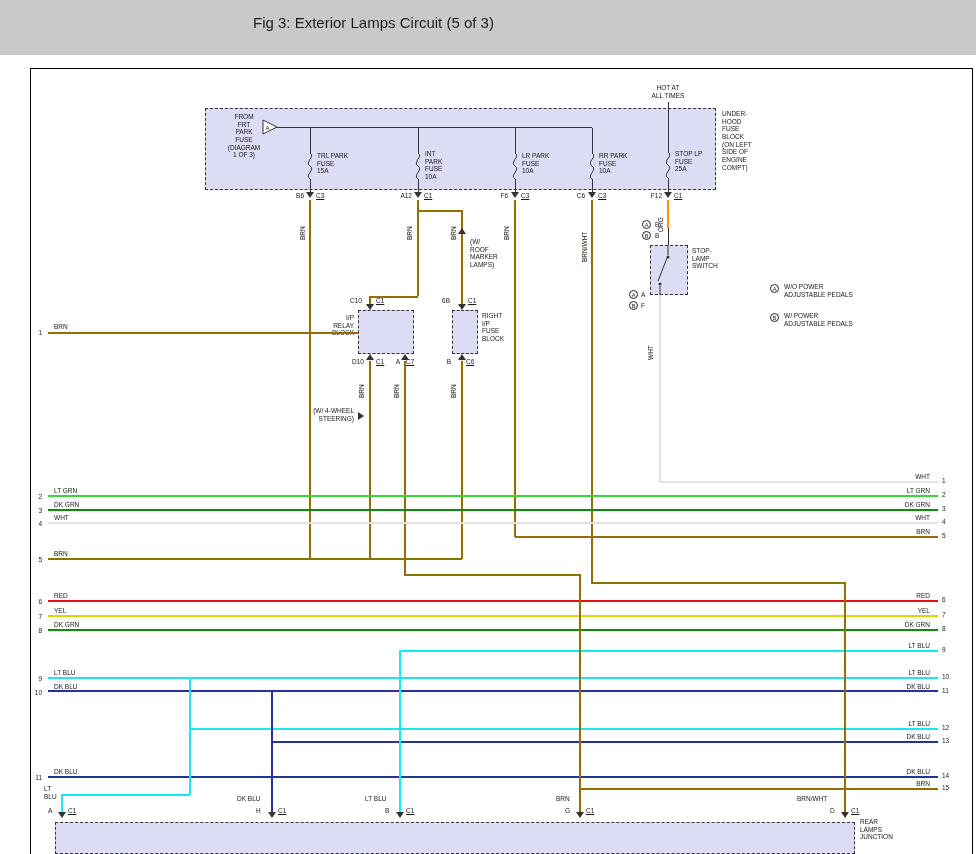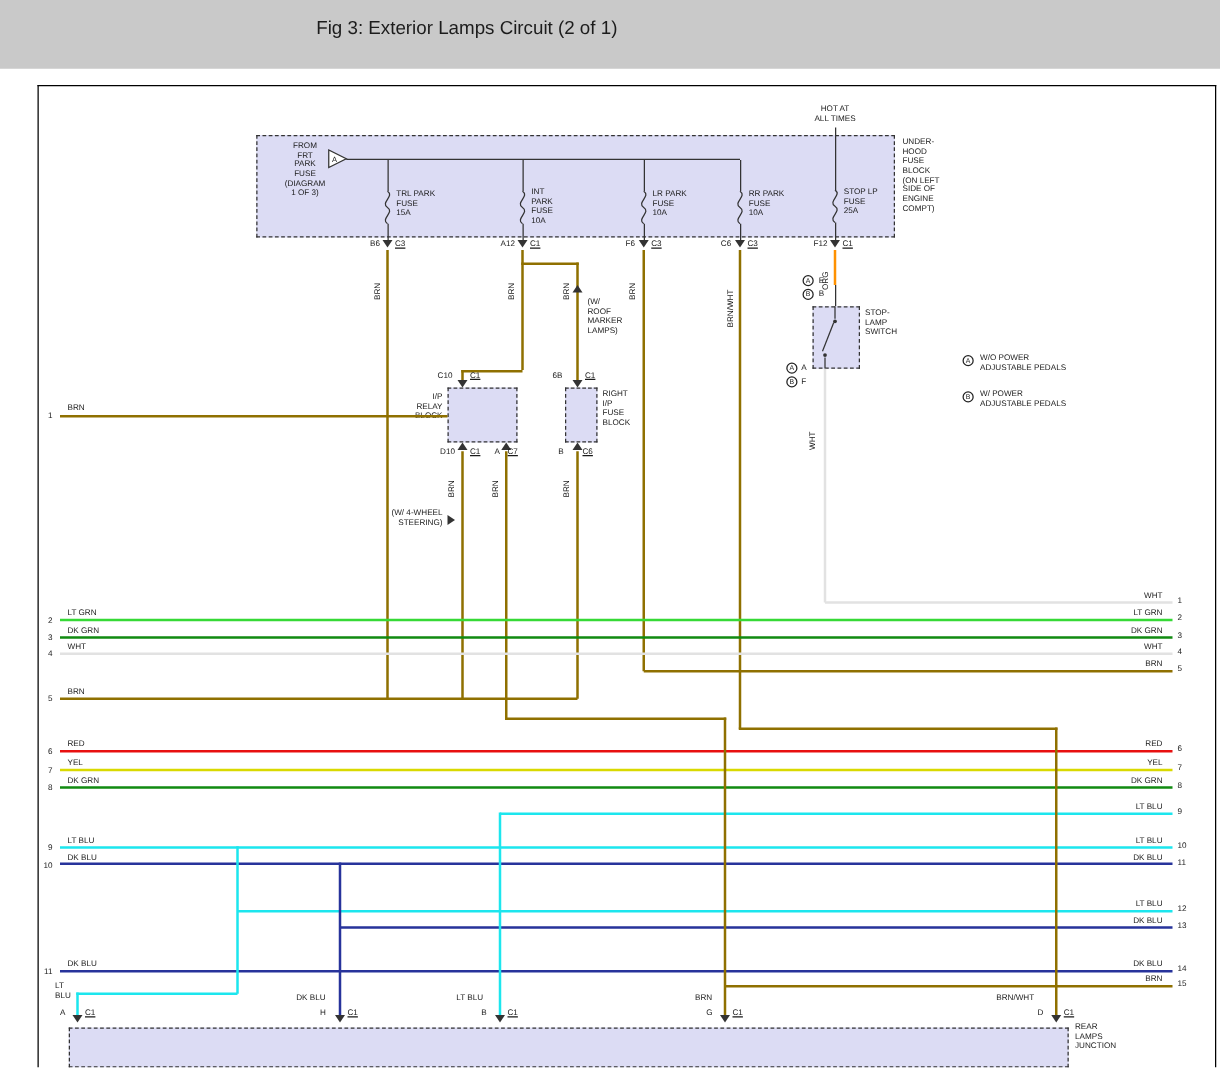--- a/index.html
+++ b/index.html
@@ -24,21 +24,21 @@
   .arrr{position:absolute;width:0;height:0;border-top:4px solid transparent;border-bottom:4px solid transparent;border-left:6px solid #333}
   .cir{position:absolute;width:9px;height:9px;border:1px solid #222;border-radius:50%;font-size:5.5px;line-height:8px;text-align:center;color:#222;background:#fff}
   svg{position:absolute;overflow:visible}
 </style>
 </head>
 <body>
 
 <div id="canvas">
 
   <div class="hdr">
-    <div class="hdr-title">Fig 3: Exterior Lamps Circuit (2 of 1)</div>
+    <div class="hdr-title">Fig 3: Exterior Lamps Circuit (5 of 3)</div>
   </div>
 
   <div class="frame"></div>
 
   <div class="box" style="left:205px;top:108px;width:511px;height:82px"></div>
   <div class="t tc" style="left:224px;top:113px;width:40px">FROM
 FRT
 PARK
 FUSE
 (DIAGRAM

